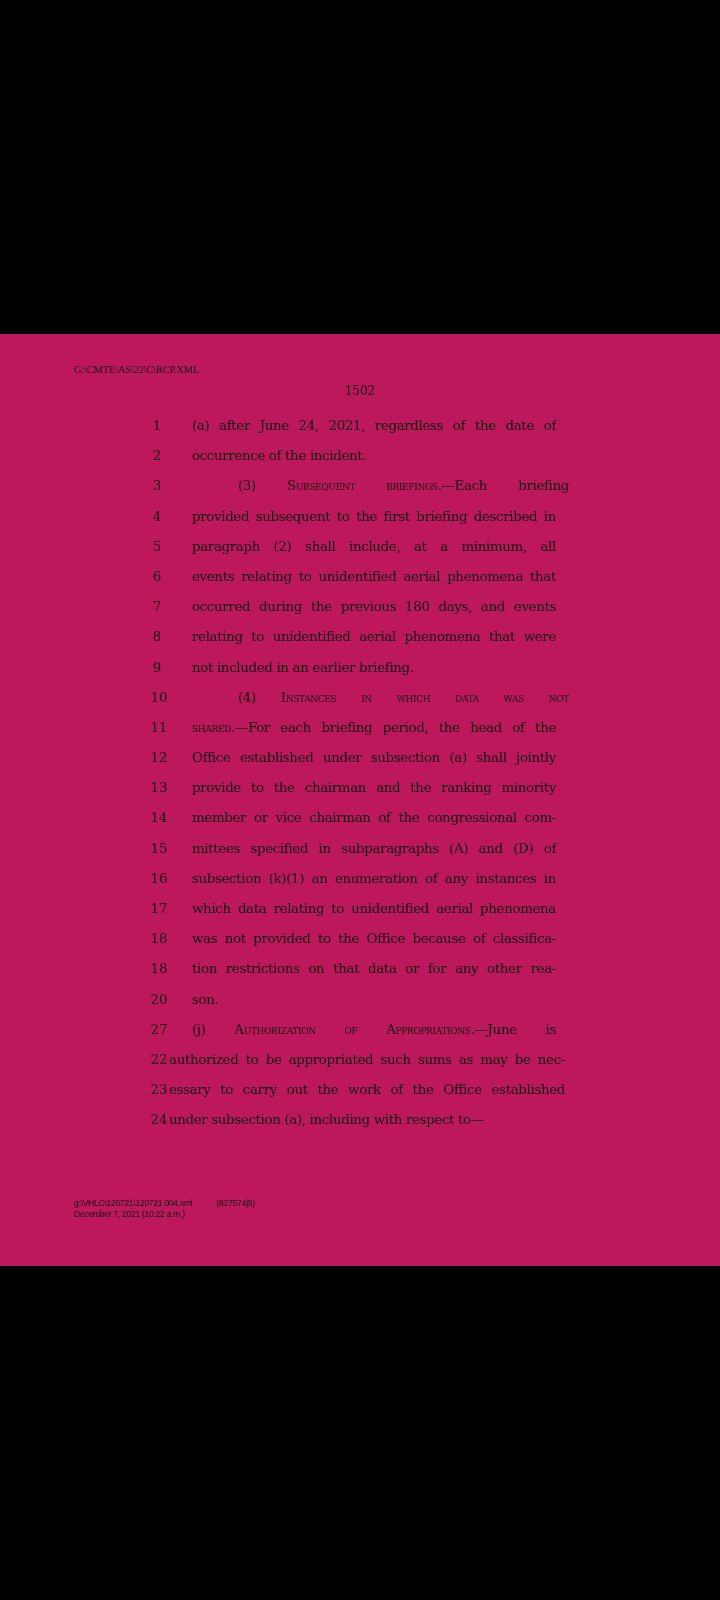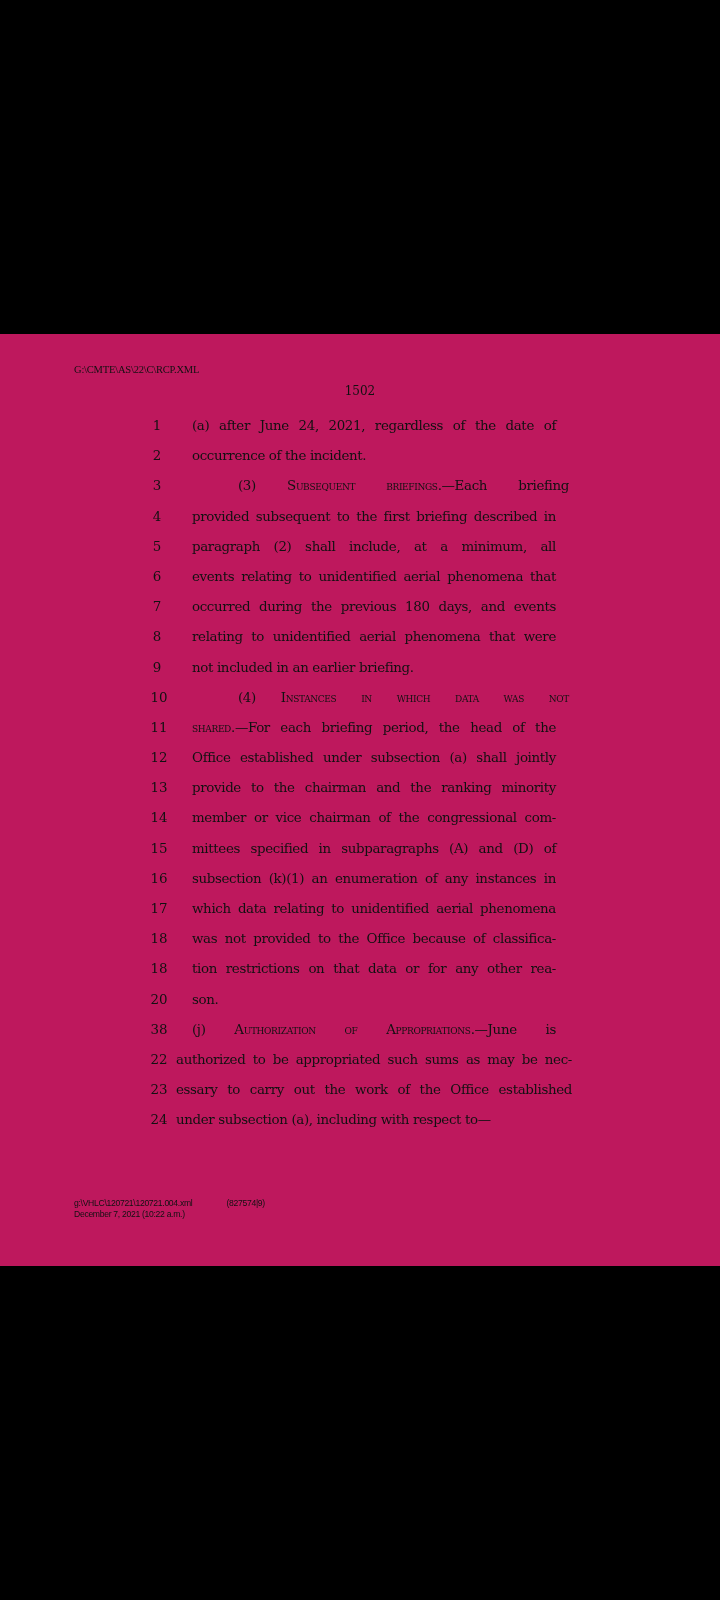--- a/index.html
+++ b/index.html
@@ -73,39 +73,39 @@
       letter-spacing: -0.35px;
     }
     .line-text.last {
       text-align-last: left;
     }
     .line-text.indent {
       left: 238px;
       width: 331px;
     }
     .line-text.flush {
-      left: 176px;
+      left: 169px;
       width: 396px;
     }
     .sc {
       font-variant: small-caps;
     }
     .footer {
       position: absolute;
       left: 74px;
       top: 864px;
       font-family: "Liberation Sans", sans-serif;
       font-size: 8.6px;
       color: #111;
       line-height: 11px;
       letter-spacing: -0.3px;
     }
     .footer .job {
       display: inline-block;
-      margin-left: 32px;
+      margin-left: 22px;
     }
   </style>
 </head>
 <body>
 
 <div class="page">
   <div class="file-path">G:\CMTE\AS\22\C\RCP.XML</div>
   <div class="page-number">1502</div>
 
   <div class="lines">
@@ -183,21 +183,21 @@
     </div>
     <div class="line">
       <span class="line-num wide">18</span>
       <span class="line-text"><span>tion restrictions on that data or for any other rea-</span></span>
     </div>
     <div class="line">
       <span class="line-num wide">20</span>
       <span class="line-text last"><span>son.</span></span>
     </div>
     <div class="line">
-      <span class="line-num wide">38</span>
+      <span class="line-num wide">27</span>
       <span class="line-text"><span>(j) </span><span class="sc">Authorization of Appropriations</span><span>.—June is</span></span>
     </div>
     <div class="line">
       <span class="line-num wide">22</span>
       <span class="line-text flush"><span>authorized to be appropriated such sums as may be nec-</span></span>
     </div>
     <div class="line">
       <span class="line-num wide">23</span>
       <span class="line-text flush"><span>essary to carry out the work of the Office established</span></span>
     </div>

